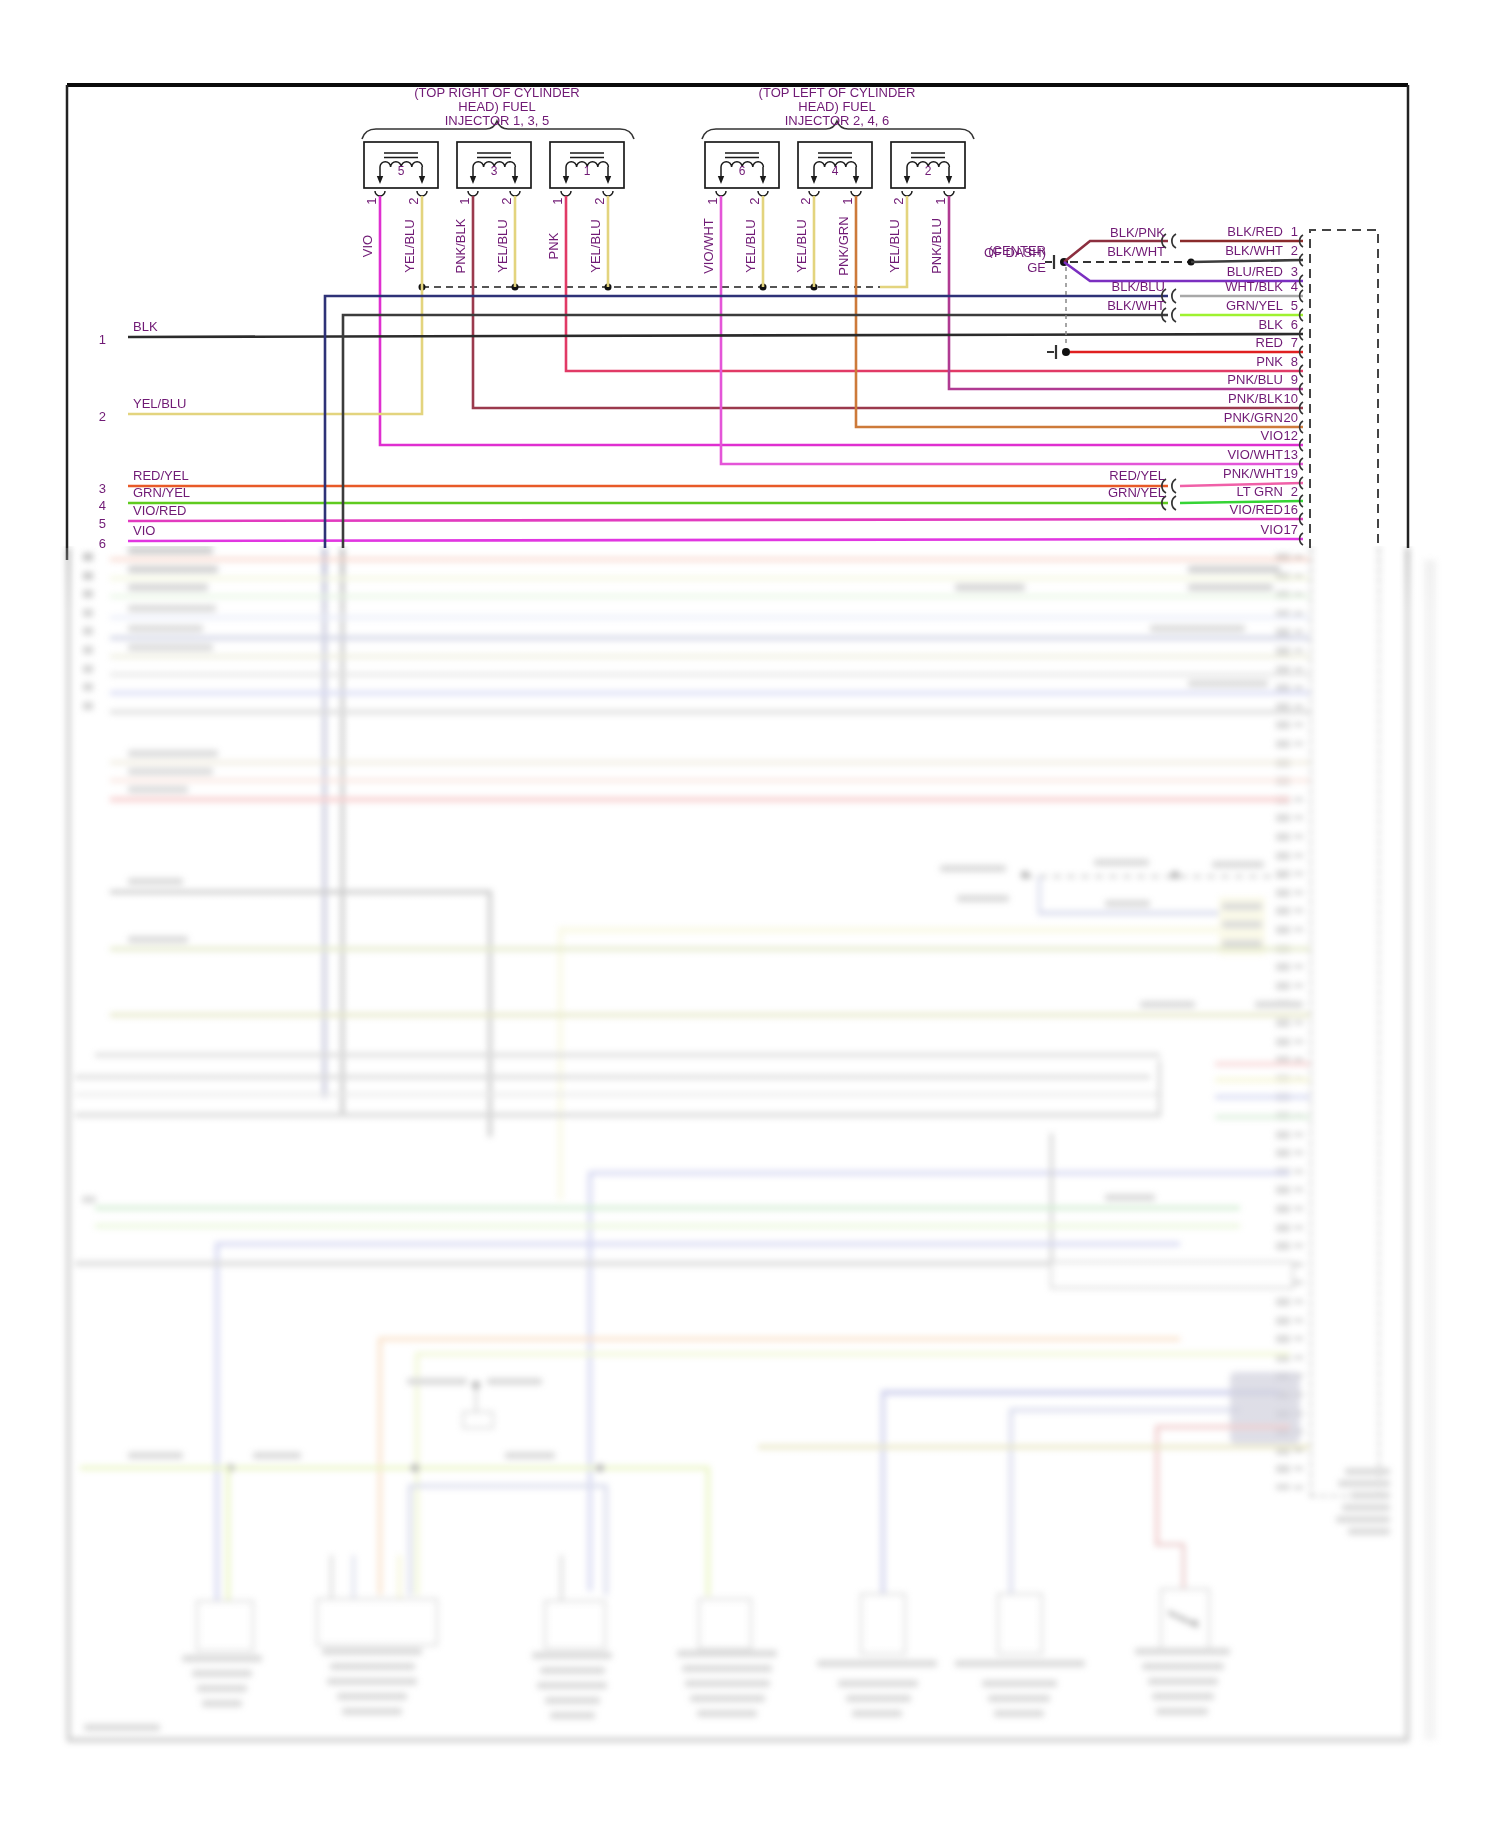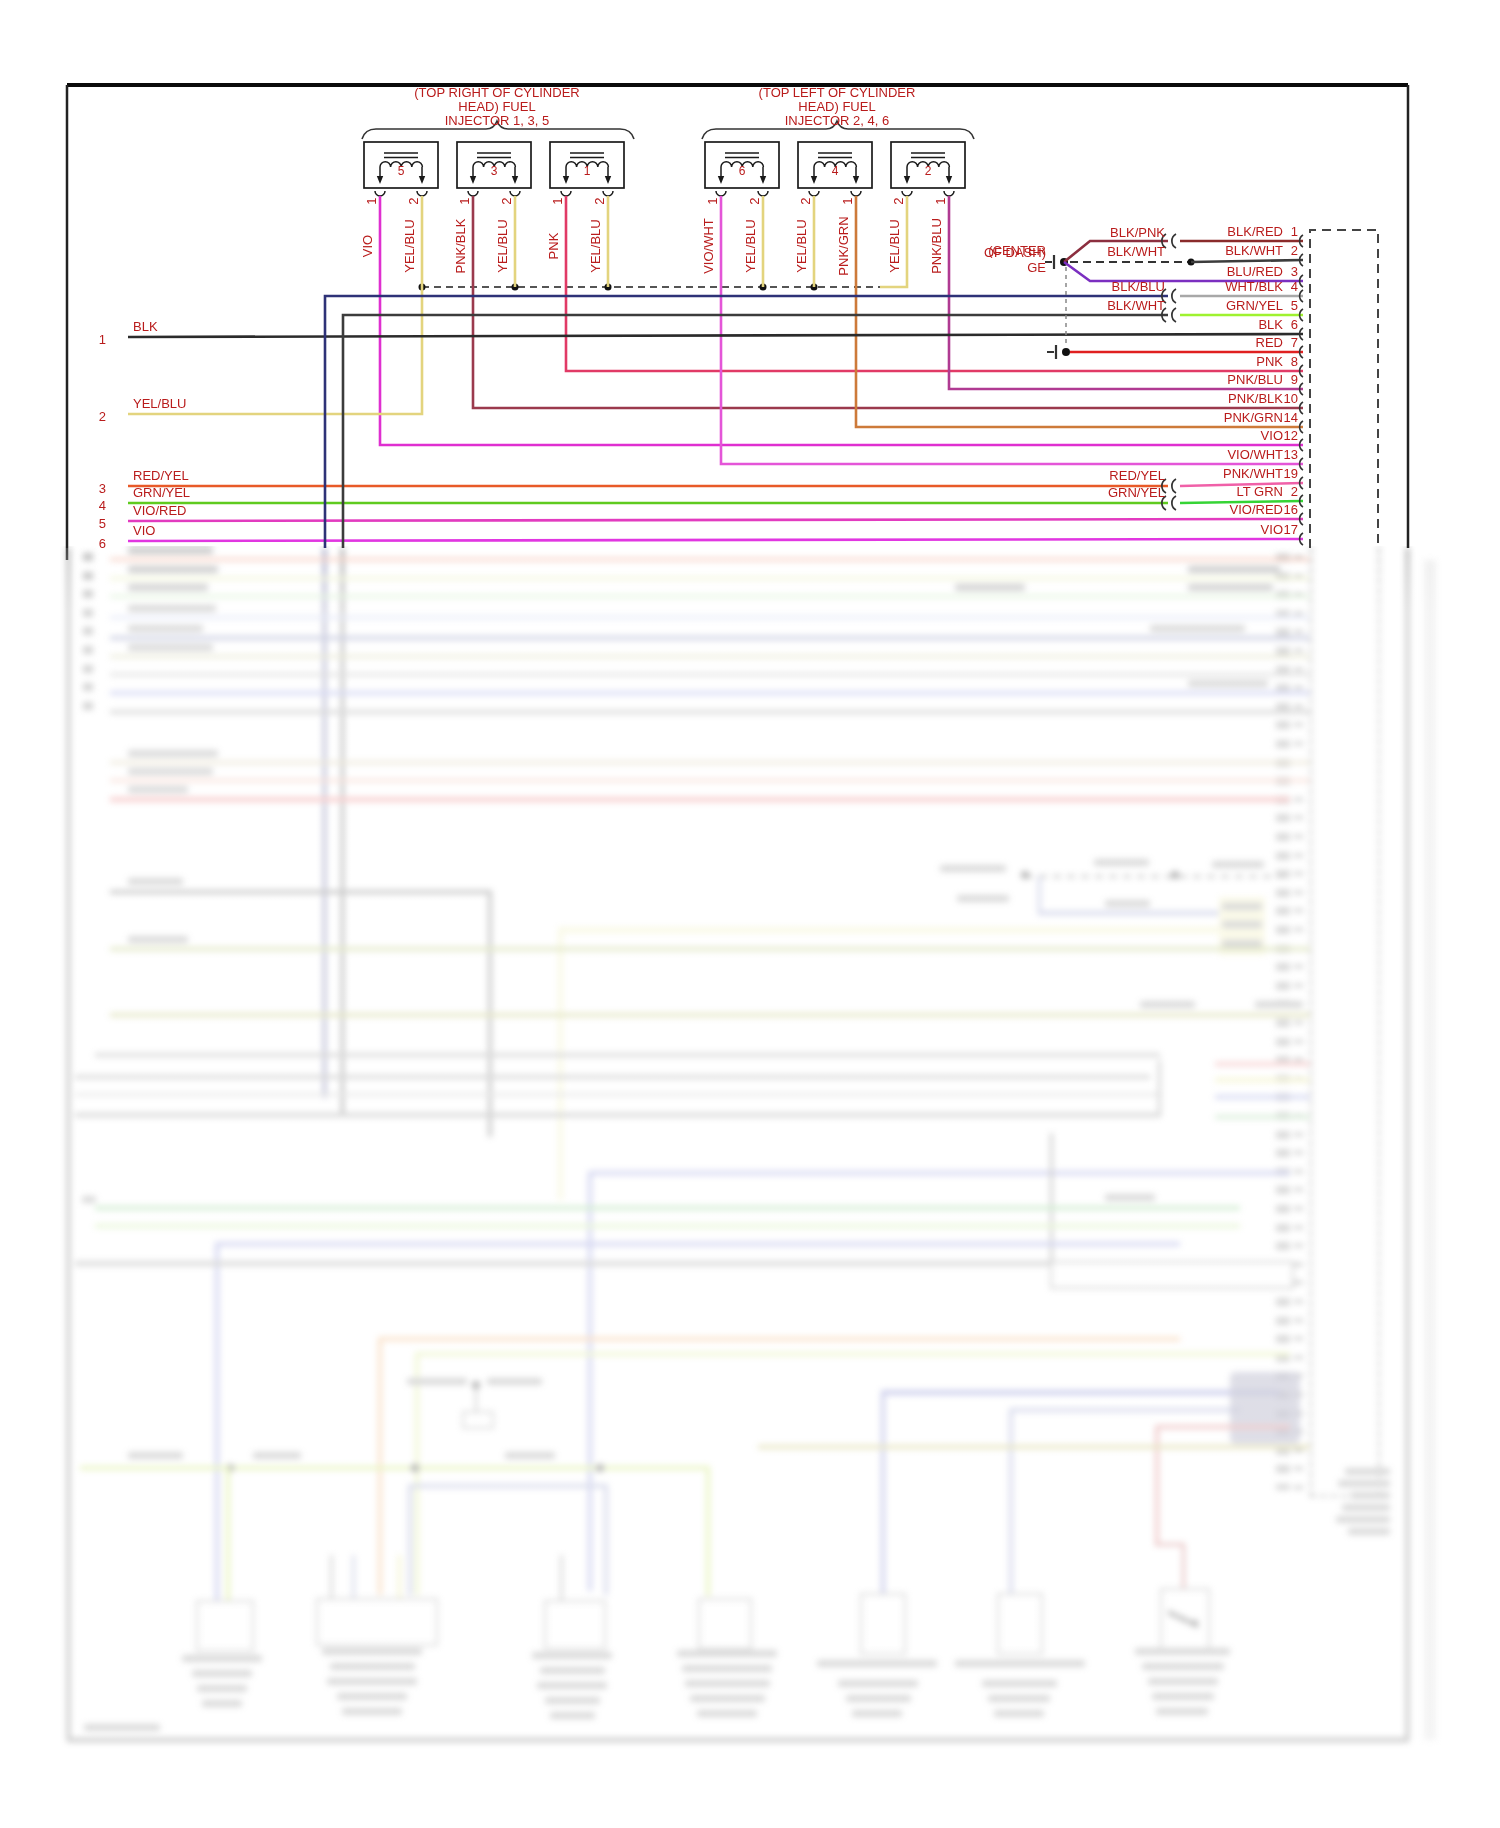--- a/index.html
+++ b/index.html
@@ -1,17 +1,17 @@
 <!DOCTYPE html>
 <html><head>
 <meta charset="utf-8">
 <style>
   html,body{margin:0;padding:0;background:#fff;}
   .page{position:relative;width:1500px;height:1828px;background:#fff;overflow:hidden;
-        font-family:"Liberation Sans",sans-serif;color:#b91c1c;}
+        font-family:"Liberation Sans",sans-serif;color:#701a75;}
   .t{position:absolute;font-size:13px;line-height:14px;white-space:nowrap;}
   .r{text-align:right;}
   .c{text-align:center;}
   .rot{transform:rotate(-90deg);transform-origin:center;text-align:center;}
   svg{position:absolute;left:0;top:0;}
   
   .blurwrap{position:absolute;inset:0;filter:blur(3.2px);opacity:.62;pointer-events:none;
             clip-path:inset(546px 0 0 0);}
   .hl{position:absolute;height:3px;}
   .vl{position:absolute;width:3px;}
@@ -251,21 +251,21 @@
   <div class="t r" style="left:1272px;top:318px;width:26px">6</div>
   <div class="t r" style="left:1153px;top:336px;width:130px">RED</div>
   <div class="t r" style="left:1272px;top:336px;width:26px">7</div>
   <div class="t r" style="left:1153px;top:355px;width:130px">PNK</div>
   <div class="t r" style="left:1272px;top:355px;width:26px">8</div>
   <div class="t r" style="left:1153px;top:373px;width:130px">PNK/BLU</div>
   <div class="t r" style="left:1272px;top:373px;width:26px">9</div>
   <div class="t r" style="left:1153px;top:392px;width:130px">PNK/BLK</div>
   <div class="t r" style="left:1272px;top:392px;width:26px">10</div>
   <div class="t r" style="left:1153px;top:411px;width:130px">PNK/GRN</div>
-  <div class="t r" style="left:1272px;top:411px;width:26px">14</div>
+  <div class="t r" style="left:1272px;top:411px;width:26px">20</div>
   <div class="t r" style="left:1153px;top:429px;width:130px">VIO</div>
   <div class="t r" style="left:1272px;top:429px;width:26px">12</div>
   <div class="t r" style="left:1153px;top:448px;width:130px">VIO/WHT</div>
   <div class="t r" style="left:1272px;top:448px;width:26px">13</div>
   <div class="t r" style="left:1153px;top:467px;width:130px">PNK/WHT</div>
   <div class="t r" style="left:1272px;top:467px;width:26px">19</div>
   <div class="t r" style="left:1153px;top:485px;width:130px">LT GRN</div>
   <div class="t r" style="left:1272px;top:485px;width:26px">2</div>
   <div class="t r" style="left:1153px;top:503px;width:130px">VIO/RED</div>
   <div class="t r" style="left:1272px;top:503px;width:26px">16</div>

